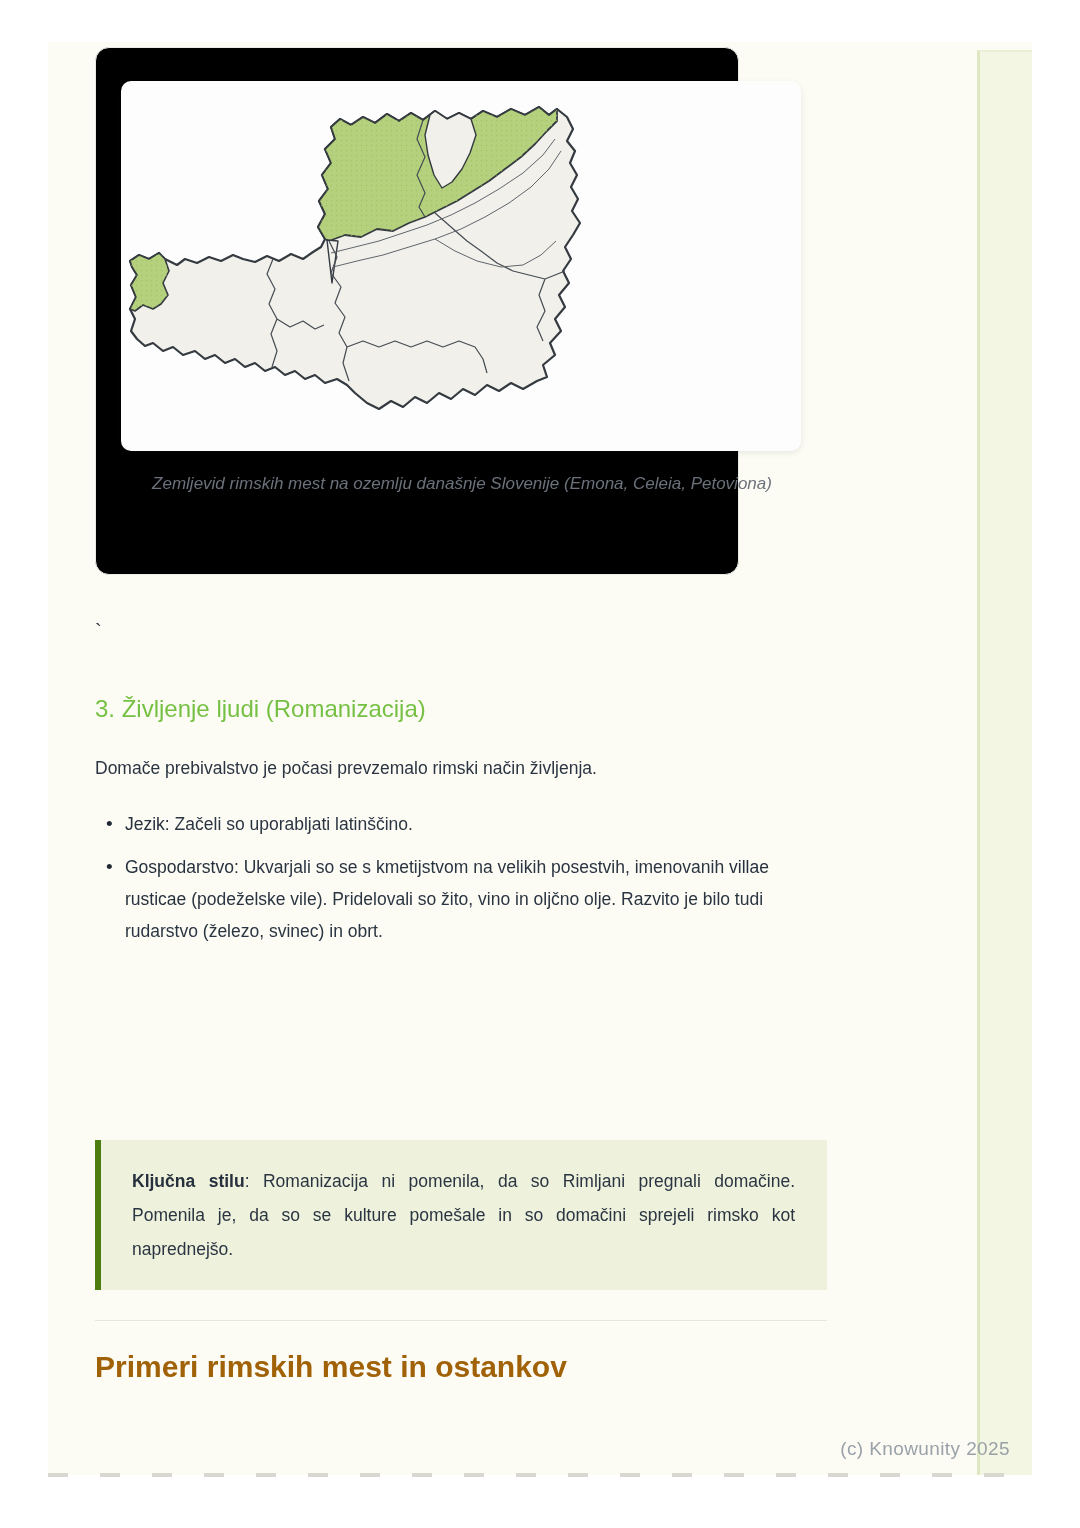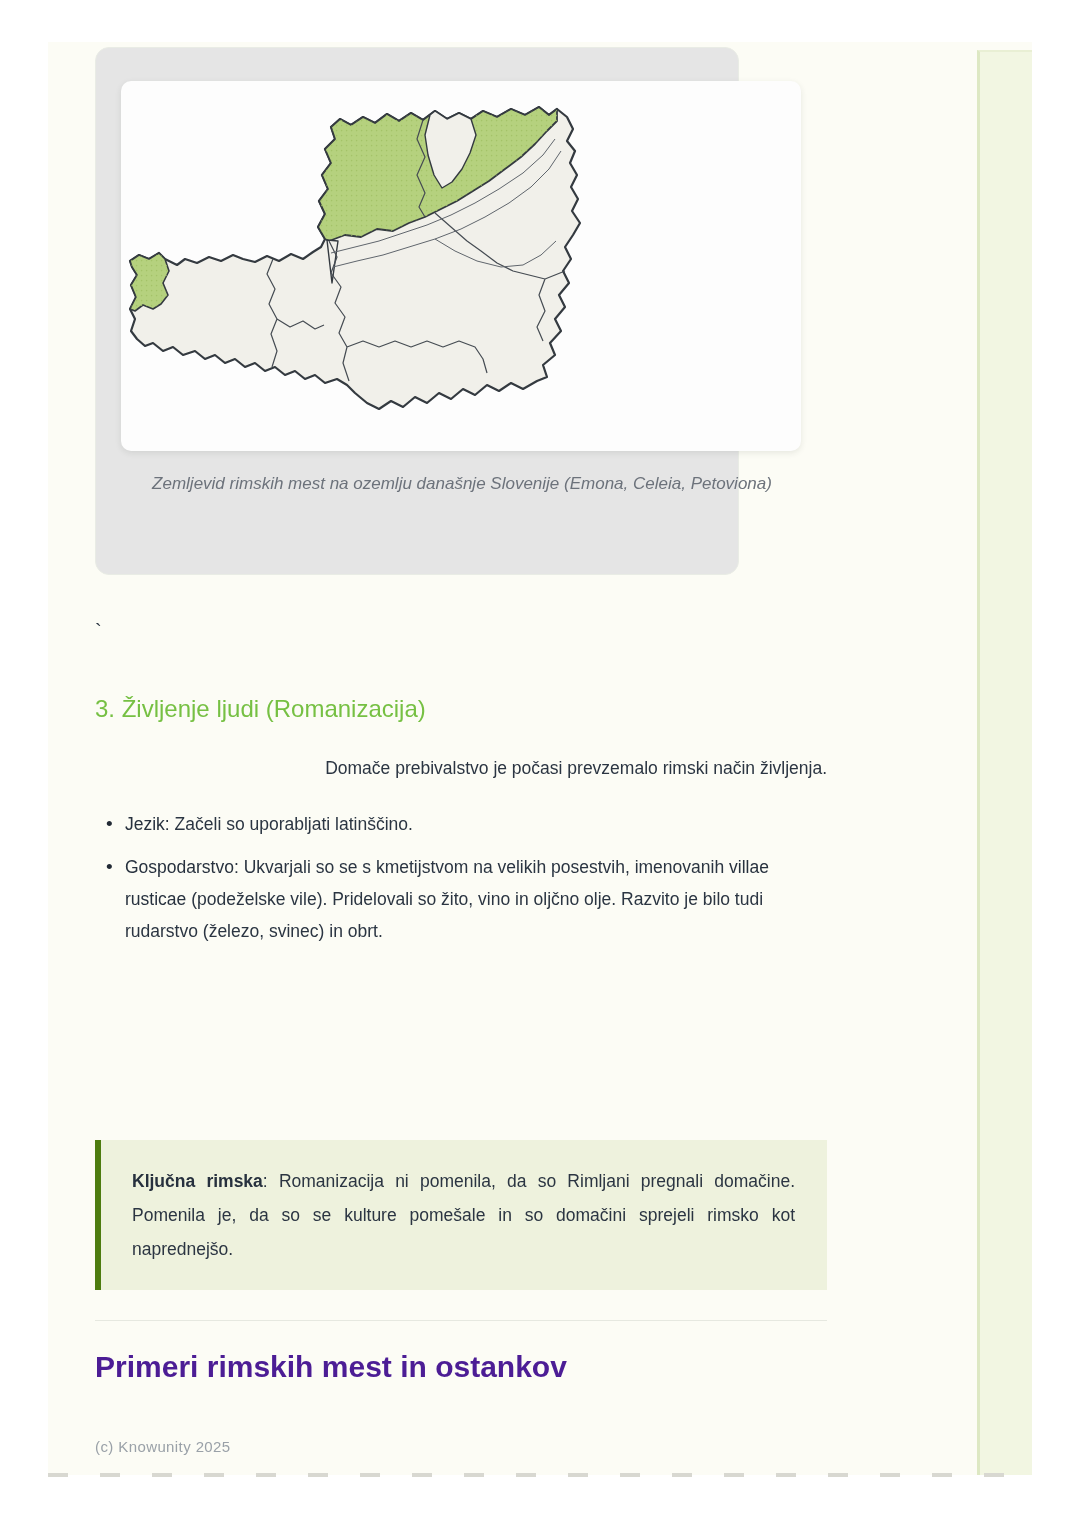--- a/index.html
+++ b/index.html
@@ -8,49 +8,49 @@
 
   .page{position:absolute;left:48px;top:42px;width:984px;height:1433px;background:#fcfcf5;}
   .page::after{content:"";position:absolute;left:0;right:0;bottom:-2px;height:4px;
        background:repeating-linear-gradient(90deg,#d8d8d1 0 20px,transparent 20px 52px);}
 
   .accent-strip{position:absolute;left:929px;top:8px;width:55px;height:1425px;
        background:#f2f6e2;border-left:3px solid #dde8c3;border-top:2px solid #e9efd4;box-sizing:border-box;}
 
   
   .map-figure{position:absolute;left:47px;top:5px;width:644px;height:528px;margin:0;
-       background:#e5e5e5;border:1px solid #e9ece5;border-radius:14px;box-sizing:border-box;}
+       background:#000000;border:1px solid #e9ece5;border-radius:14px;box-sizing:border-box;}
   .map-card{position:absolute;left:25px;top:33px;width:680px;height:370px;background:#fdfdfd;
        border-radius:10px;box-shadow:0 2px 6px rgba(40,50,40,.10);}
   .map-card svg{position:absolute;left:4px;top:8px;}
   .map-caption{position:absolute;left:36px;top:420px;width:660px;text-align:center;
        font-style:italic;font-size:17px;line-height:32px;color:#6c727b;}
 
   .stray{position:absolute;left:47px;top:578px;font-size:20px;color:#2b3542;}
 
   .h3{position:absolute;left:47px;top:653px;margin:0;font-size:24px;font-weight:400;color:#76c043;}
-  .intro{position:absolute;left:47px;top:712px;margin:0;width:732px;font-size:17.5px;line-height:28px;text-align:right;}
+  .intro{position:absolute;left:47px;top:712px;margin:0;width:732px;font-size:17.5px;line-height:28px;}
 
   .bullets{position:absolute;left:47px;top:766px;width:710px;margin:0;padding:0 0 0 30px;list-style:none;}
   .bullets li{position:relative;font-size:17.5px;line-height:32px;margin-bottom:11px;max-width:700px;}
   .bullets li::before{content:"\2022";position:absolute;left:-19px;top:0;font-size:19px;color:#222a35;}
   .bullets strong{font-weight:400;color:#27313e;}
 
   .key-box{position:absolute;left:47px;top:1098px;width:732px;box-sizing:border-box;
        background:#eef2dd;border-left:6px solid #4d7c0f;padding:24px 32px 24px 31px;}
   .key-text{margin:0;font-size:17.5px;line-height:34px;text-align:justify;color:#2b3542;}
   .key-text strong{font-weight:700;color:#27313e;}
 
   .divider{position:absolute;left:47px;top:1278px;width:732px;height:1px;border:none;
        background:#e6e8e0;margin:0;}
 
-  .h2{position:absolute;left:47px;top:1308px;margin:0;font-size:30px;font-weight:700;color:#4c1d95;}
+  .h2{position:absolute;left:47px;top:1308px;margin:0;font-size:30px;font-weight:700;color:#a16207;}
 
-  .footer{position:absolute;left:47px;top:1396px;width:915px;text-align:left;
-       font-size:15px;color:#9aa1a8;letter-spacing:.4px;}
+  .footer{position:absolute;left:47px;top:1396px;width:915px;text-align:right;
+       font-size:19px;color:#9aa1a8;letter-spacing:.4px;}
 </style>
 </head>
 <body>
 
 <div class="page">
 
   <div class="accent-strip"></div>
 
   <figure class="map-figure">
     <div class="map-card">
@@ -101,21 +101,21 @@
   <h3 class="h3">3. Življenje ljudi (Romanizacija)</h3>
 
   <p class="intro">Domače prebivalstvo je počasi prevzemalo rimski način življenja.</p>
 
   <ul class="bullets" id="bullet-list">
       <li><strong>Jezik:</strong><span> Začeli so uporabljati latinščino.</span></li>
       <li><strong>Gospodarstvo:</strong><span> Ukvarjali so se s kmetijstvom na velikih posestvih, imenovanih </span><strong>villae rusticae</strong><span> (podeželske vile). Pridelovali so žito, vino in oljčno olje. Razvito je bilo tudi rudarstvo (železo, svinec) in obrt.</span></li>
     </ul>
 
   <aside class="key-box">
-    <p class="key-text"><strong>Ključna rimska</strong><span>: Romanizacija ni pomenila, da so Rimljani pregnali domačine. Pomenila je, da so se kulture pomešale in so domačini sprejeli rimsko kot naprednejšo.</span></p>
+    <p class="key-text"><strong>Ključna stilu</strong><span>: Romanizacija ni pomenila, da so Rimljani pregnali domačine. Pomenila je, da so se kulture pomešale in so domačini sprejeli rimsko kot naprednejšo.</span></p>
   </aside>
 
   <hr class="divider">
 
   <h2 class="h2">Primeri rimskih mest in ostankov</h2>
 
   <div class="footer">(c) Knowunity 2025</div>
 
 </div>
 

